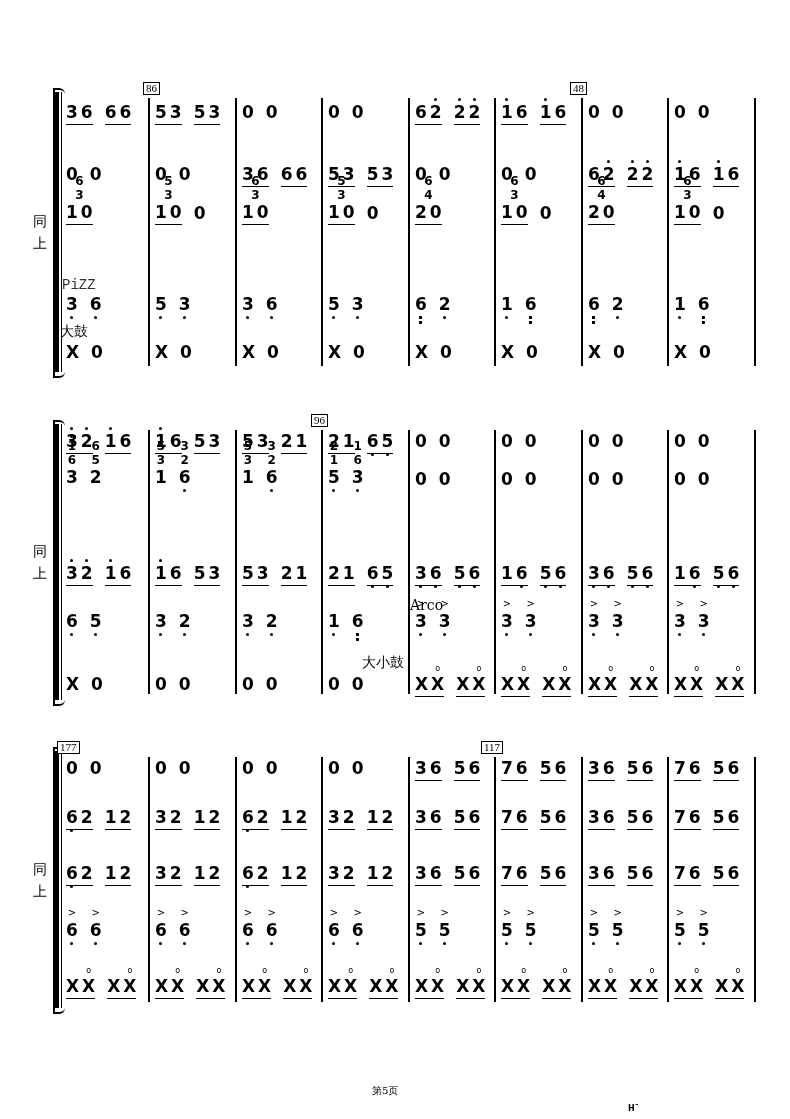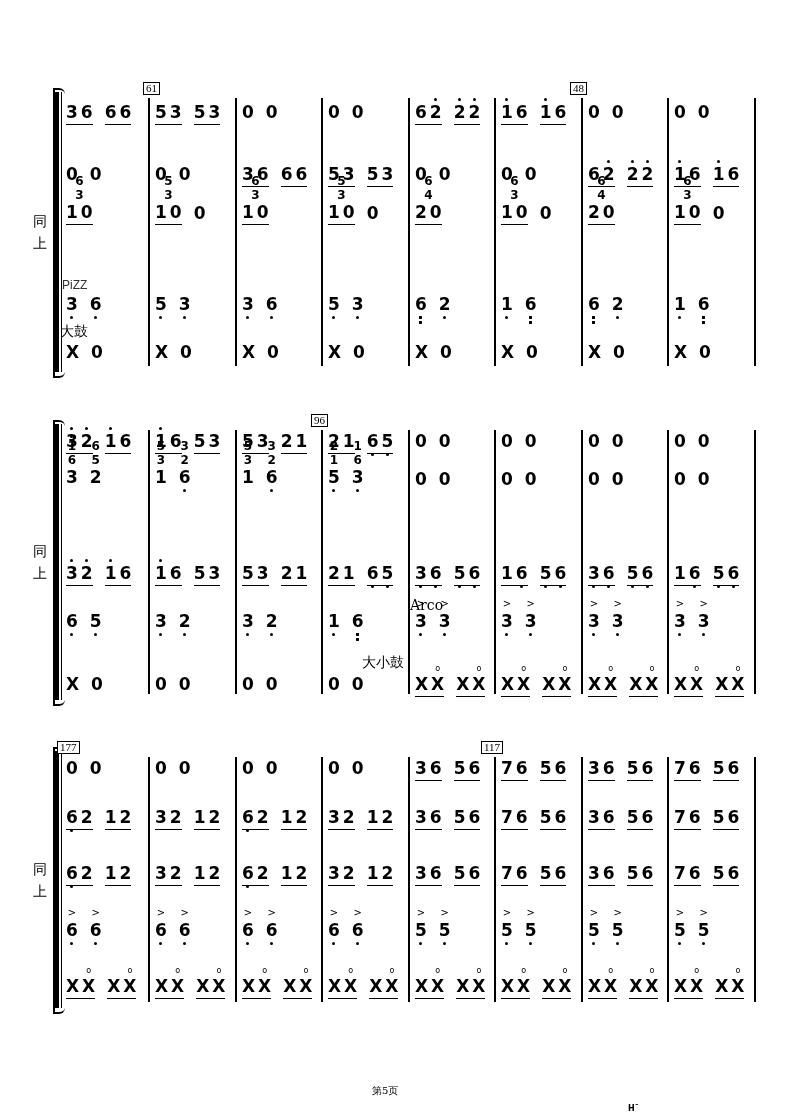--- a/index.html
+++ b/index.html
@@ -19,21 +19,21 @@
   .grp.u{border-bottom:1.5px solid #000;}
   .n{position:relative;font-family:"DejaVu Sans","Liberation Sans",sans-serif;font-weight:bold;font-size:17px;line-height:18px;min-width:11px;text-align:center;}
   .n.sm{font-size:12px;line-height:12px;}
   .dot-up::before{content:"";position:absolute;left:50%;top:-5px;width:3px;height:3px;margin-left:-1.5px;border-radius:50%;background:#000;}
   .dot-dn::after{content:"";position:absolute;left:50%;bottom:-6px;width:3px;height:3px;margin-left:-1.5px;border-radius:50%;background:#000;}
   .dot-dn2::after{content:"";position:absolute;left:50%;bottom:-11px;width:3px;height:8px;margin-left:-1.5px;background:radial-gradient(circle at 50% 1.5px,#000 1.4px,transparent 1.6px),radial-gradient(circle at 50% 6.5px,#000 1.4px,transparent 1.6px);}
   .acc::before{content:">";position:absolute;left:0;right:0;top:-13px;font-size:10px;font-weight:normal;line-height:10px;text-align:center;}
   .ring::before{content:"o";position:absolute;left:0;right:0;top:-10px;font-size:8px;font-weight:normal;line-height:8px;text-align:center;}
   .chord{display:flex;flex-direction:column;align-items:center;gap:2px;}
   .annot{position:absolute;font-family:"DejaVu Serif","Liberation Serif",serif;font-size:14px;line-height:14px;}
-  .annot.small{font-family:Liberation Sans, sans-serif;font-size:12px;color:#333;}
+  .annot.small{font-family:Liberation Mono, monospace;font-size:14px;color:#333;}
   .footer{position:absolute;left:372px;top:1084px;font-family:"DejaVu Serif","Liberation Serif",serif;font-size:10px;}
   .mark{position:absolute;left:628px;top:1104px;font-size:8px;font-weight:bold;}
 </style>
 </head>
 <body>
 
 <div id="score">
     <div class="system" style="top: 0px; height: 1119px;">
       <div class="brace" style="top: 92px; height: 280px;"></div>
       <div class="brace-thin" style="top: 92px; height: 280px;"></div>
@@ -44,21 +44,21 @@
         <div>上</div>
       </div>
       <div class="barline" style="left: 148px; top: 98px; height: 268px;"></div>
       <div class="barline" style="left: 235px; top: 98px; height: 268px;"></div>
       <div class="barline" style="left: 321px; top: 98px; height: 268px;"></div>
       <div class="barline" style="left: 408px; top: 98px; height: 268px;"></div>
       <div class="barline" style="left: 494px; top: 98px; height: 268px;"></div>
       <div class="barline" style="left: 581px; top: 98px; height: 268px;"></div>
       <div class="barline" style="left: 667px; top: 98px; height: 268px;"></div>
       <div class="barline" style="left: 754px; top: 98px; height: 268px;"></div>
-      <div class="rehearsal" style="left: 143px; top: 82px;">61</div>
+      <div class="rehearsal" style="left: 143px; top: 82px;">86</div>
       <div class="rehearsal" style="left: 570px; top: 82px;">48</div>
       <div class="annot small" style="left: 62px; top: 278px;">PiZZ</div>
       <div class="annot " style="left: 60px; top: 324px;">大鼓</div>
       <div class="measure" style="left: 66px; top: 103px;">
         <div class="row" style="position: relative;">
           <div class="grp u">
             <span class="n">3</span>
             <span class="n">6</span>
           </div>
           <div class="grp u">

